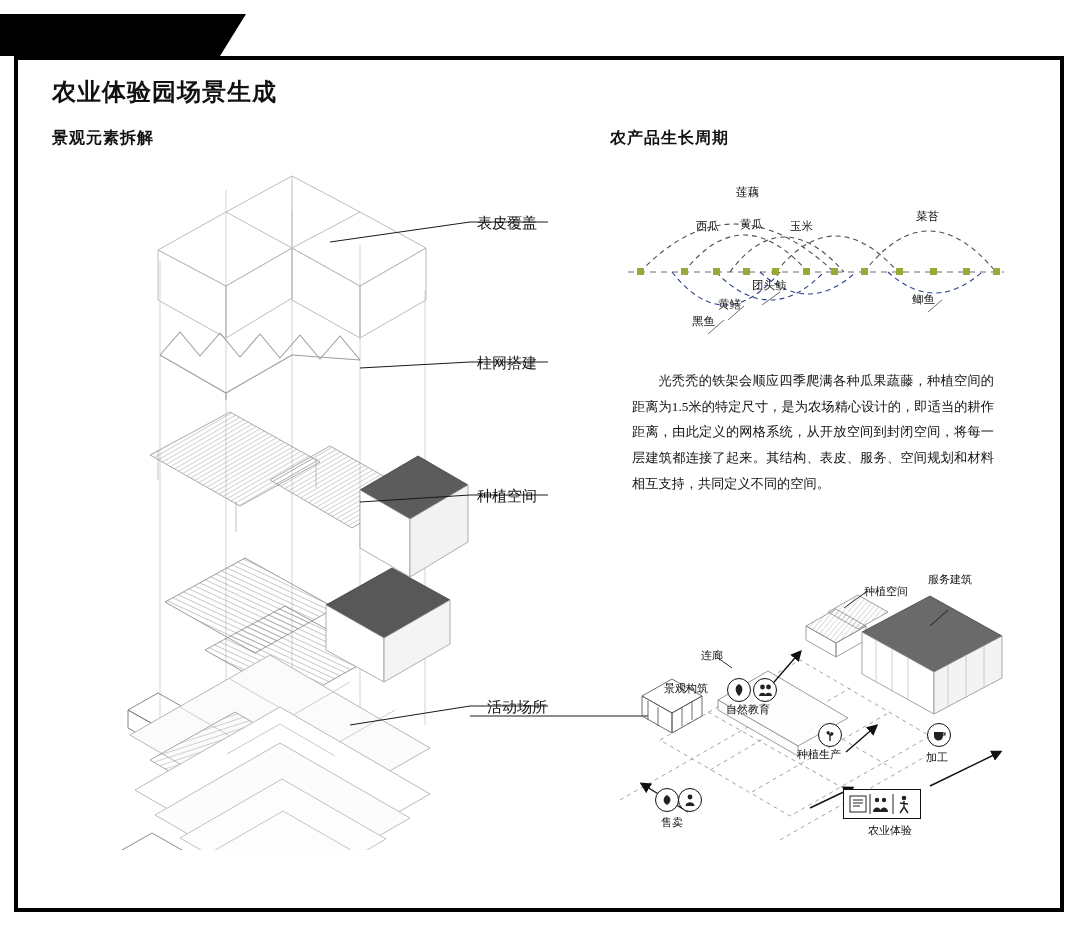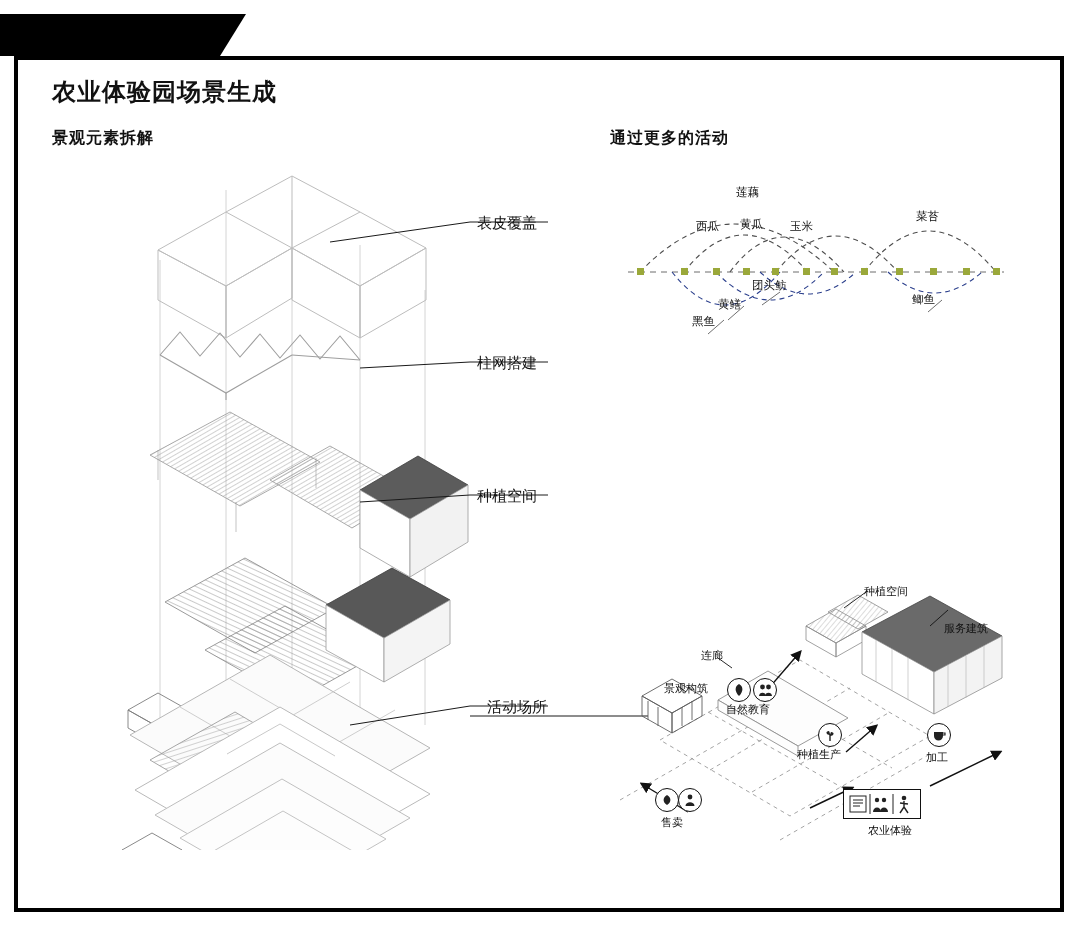--- a/index.html
+++ b/index.html
@@ -48,21 +48,21 @@
 <body>
 
 <div id="header-tab">
   <span class="notch"></span>
 </div>
 
 <div id="frame"></div>
 
 <div id="page-title">农业体验园场景生成</div>
 <div class="section-title" id="sec-left">景观元素拆解</div>
-<div class="section-title" id="sec-right">通过更多的活动</div>
+<div class="section-title" id="sec-right">农产品生长周期</div>
 
 <svg class="exploded" width="520" height="700" viewBox="0 0 520 700">
   <defs>
     <pattern id="hatchCol" width="4" height="4" patternUnits="userSpaceOnUse" patternTransform="rotate(60)">
       <line x1="0" y1="0" x2="0" y2="4" stroke="#8d8d8d" stroke-width="0.8"></line>
     </pattern>
     <pattern id="hatchPlant" width="5" height="5" patternUnits="userSpaceOnUse" patternTransform="rotate(25)">
       <line x1="0" y1="0" x2="5" y2="0" stroke="#8a8a8a" stroke-width="0.9"></line>
     </pattern>
     <pattern id="hatchAct" width="5" height="5" patternUnits="userSpaceOnUse" patternTransform="rotate(-18)">
@@ -216,20 +216,21 @@
 <div class="lbl-sm" style="left:740px;top:217px;">黄瓜</div>
 <div class="lbl-sm" style="left:790px;top:219px;">玉米</div>
 <div class="lbl-sm" style="left:916px;top:209px;">菜苔</div>
 
 <div class="lbl-sm" style="left:752px;top:278px;">团头鲂</div>
 <div class="lbl-sm" style="left:718px;top:297px;">黄鳝</div>
 <div class="lbl-sm" style="left:692px;top:314px;">黑鱼</div>
 <div class="lbl-sm" style="left:912px;top:292px;">鲫鱼</div>
 
 <div id="body-text">
+  <p>光秃秃的铁架会顺应四季爬满各种瓜果蔬藤，种植空间的距离为1.5米的特定尺寸，是为农场精心设计的，即适当的耕作距离，由此定义的网格系统，从开放空间到封闭空间，将每一层建筑都连接了起来。其结构、表皮、服务、空间规划和材料相互支持，共同定义不同的空间。</p>
 </div>
 
 <svg class="perspective" width="450" height="340" viewBox="0 0 450 340">
   <defs>
     <pattern id="hatchSmall" width="4" height="4" patternUnits="userSpaceOnUse" patternTransform="rotate(40)">
       <line x1="0" y1="0" x2="0" y2="4" stroke="#9b9b9b" stroke-width="0.7"></line>
     </pattern>
     <marker id="arrow" markerWidth="8" markerHeight="8" refX="6" refY="4" orient="auto">
       <path d="M0 0 L8 4 L0 8 z" fill="#111"></path>
     </marker>
@@ -293,21 +294,21 @@
   <g stroke="#111" stroke-width="1.4" fill="none" marker-end="url(#arrow)">
     <line x1="162" y1="156" x2="200" y2="112"></line>
     <line x1="246" y1="212" x2="276" y2="186"></line>
     <line x1="330" y1="246" x2="400" y2="212"></line>
     <line x1="88" y1="272" x2="42" y2="244"></line>
     <line x1="210" y1="268" x2="252" y2="248"></line>
   </g>
 </svg>
 
 <div class="lbl-xs" style="left:864px;top:584px;">种植空间</div>
-<div class="lbl-xs" style="left:928px;top:621px;margin-left:16px;">服务建筑</div>
+<div class="lbl-xs" style="left:928px;top:572px;">服务建筑</div>
 <div class="lbl-xs" style="left:701px;top:648px;">连廊</div>
 <div class="lbl-xs" style="left:664px;top:681px;">景观构筑</div>
 <div class="lbl-xs" style="left:726px;top:702px;">自然教育</div>
 <div class="lbl-xs" style="left:797px;top:747px;">种植生产</div>
 <div class="lbl-xs" style="left:926px;top:750px;">加工</div>
 <div class="lbl-xs" style="left:661px;top:815px;">售卖</div>
 <div class="lbl-xs" style="left:868px;top:823px;">农业体验</div>
 
 <div class="icon-circle" style="left:727px;top:678px;width:22px;height:22px;">
   <svg width="14" height="14" viewBox="0 0 14 14">

